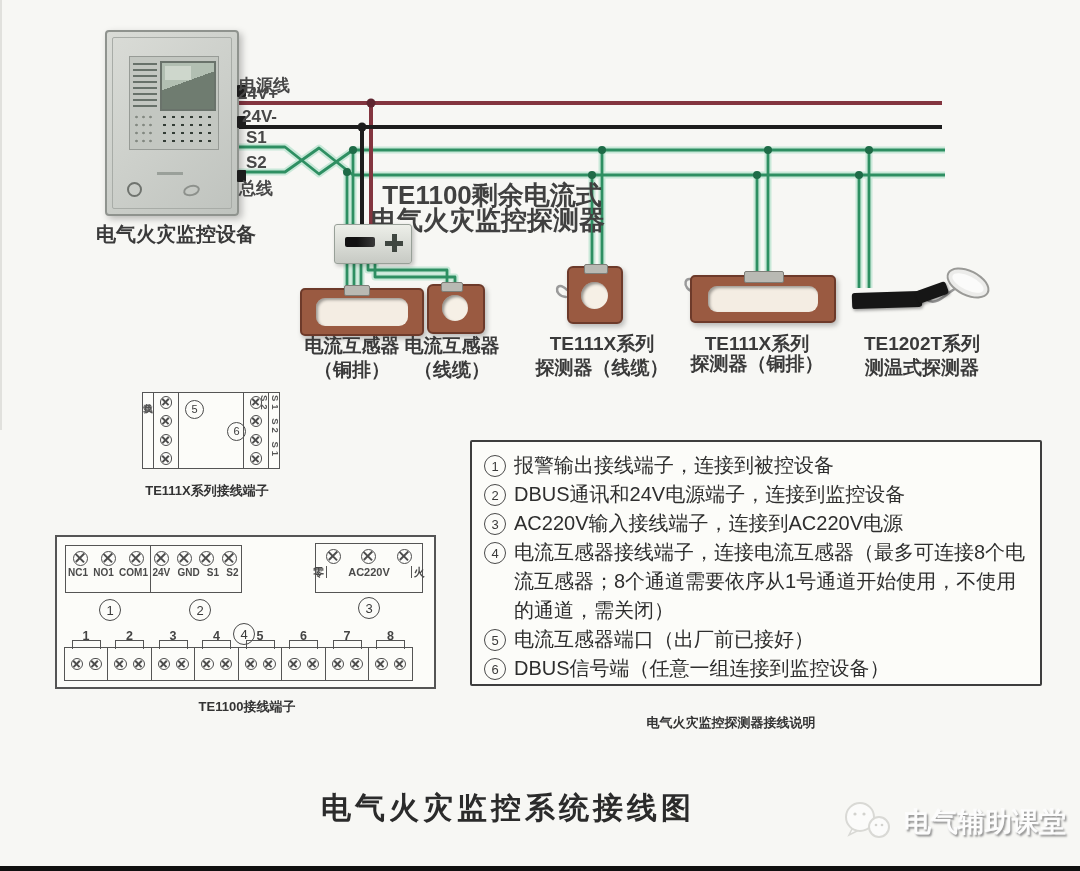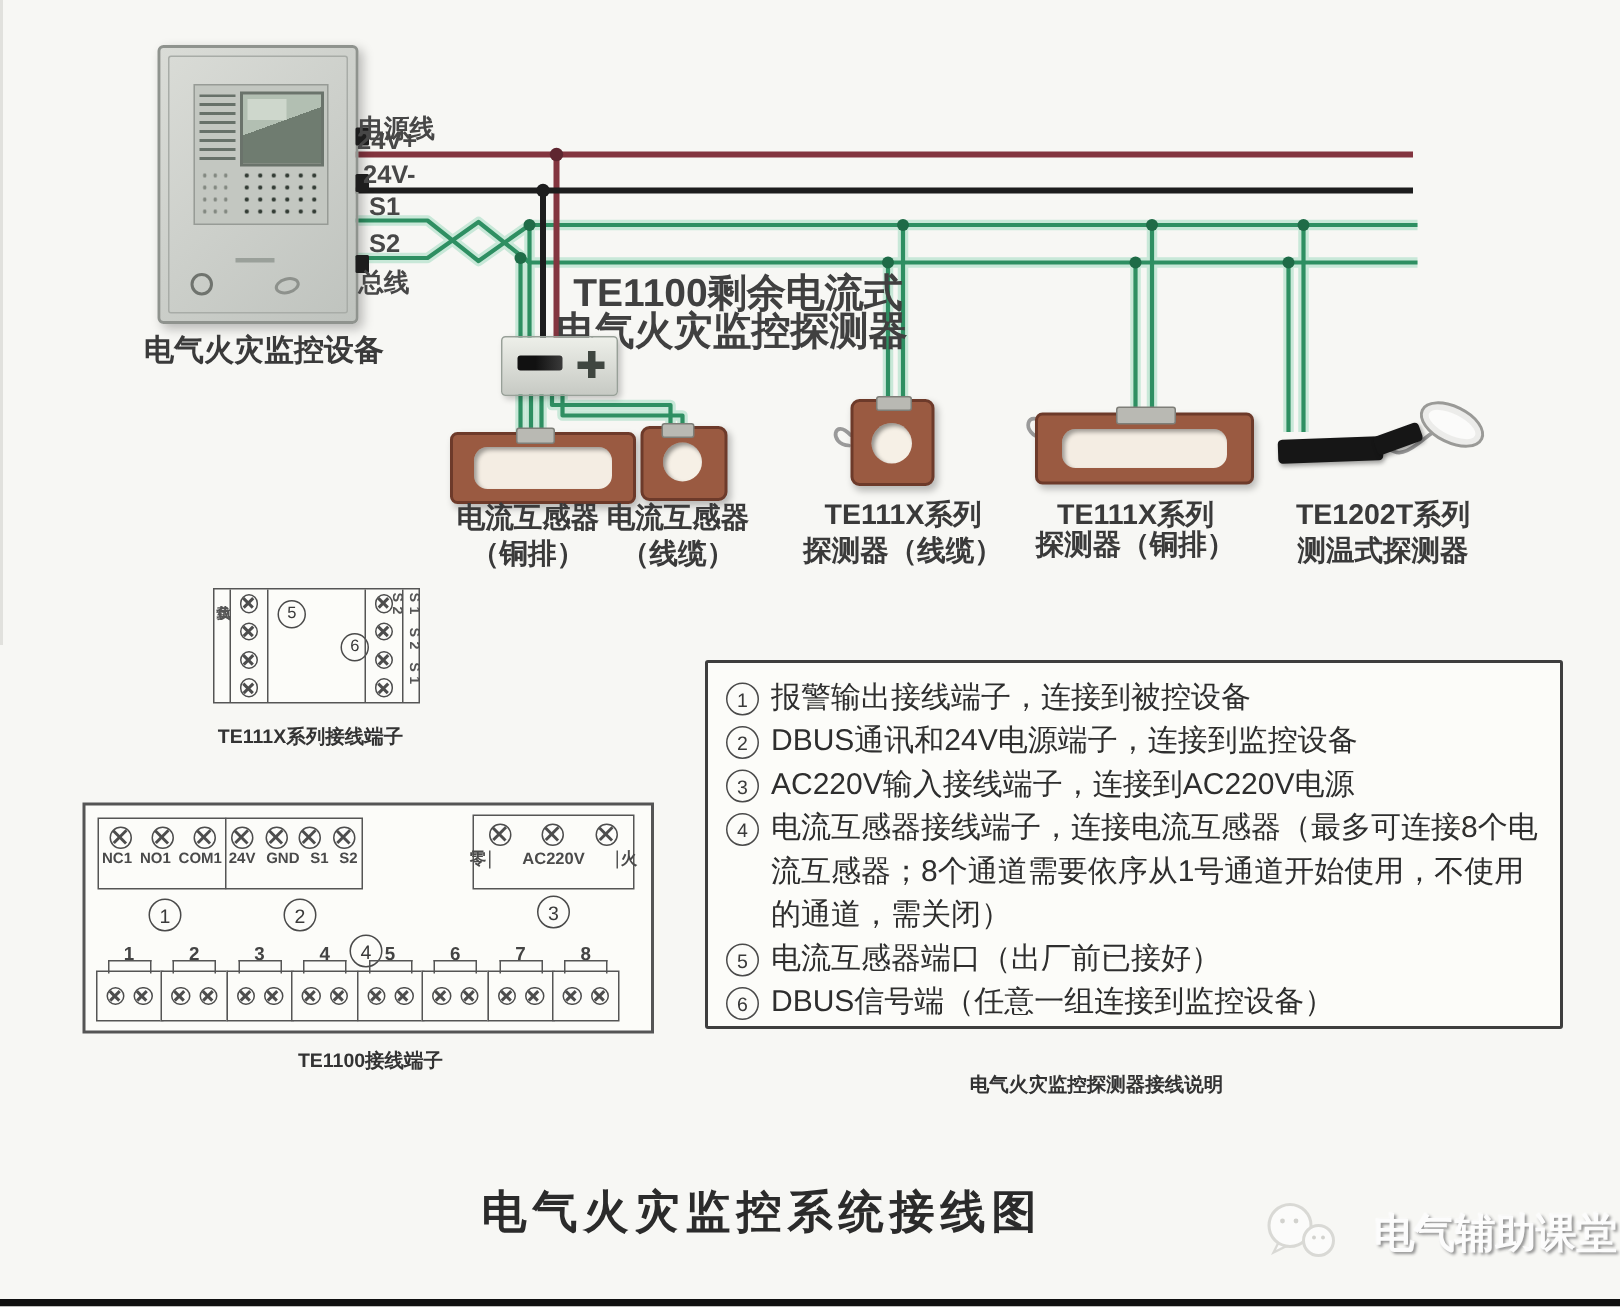--- a/index.html
+++ b/index.html
@@ -99,21 +99,21 @@
   .acv{border-left:1.2px solid #555;border-right:1.2px solid #555;padding:0 21px;}
 
   
   .notes{left:470px;top:440px;width:572px;height:246px;border:2px solid #3e3e3e;border-radius:2px;
          background:#fcfcf9;padding:9px 12px;box-sizing:border-box;overflow:hidden;}
   .note-row{display:flex;gap:8px;align-items:flex-start;}
   .note-row .circ{margin-top:4px;}
   .note-text{font-size:20px;line-height:29px;color:#2e2e2e;}
 
   
-  .wm{left:840px;top:800px;display:flex;align-items:center;gap:22px;}
+  .wm{left:840px;top:800px;display:flex;align-items:center;gap:10px;}
   .wm-text{font-size:27px;font-weight:700;color:#fcfcfc;
            text-shadow:1.5px 1.5px 2px rgba(140,140,140,.95), -0.5px -0.5px 1px rgba(255,255,255,.8);}
 
   .botline{left:0;top:866px;width:1080px;height:5px;background:#101010;}
   .edgeline{left:0;top:0;width:2px;height:430px;background:#e1e1dd;}
 </style>
 </head>
 <body>
 
 <svg class="abs nosel" width="1080" height="871" viewBox="0 0 1080 871" style="left:0;top:0;">

